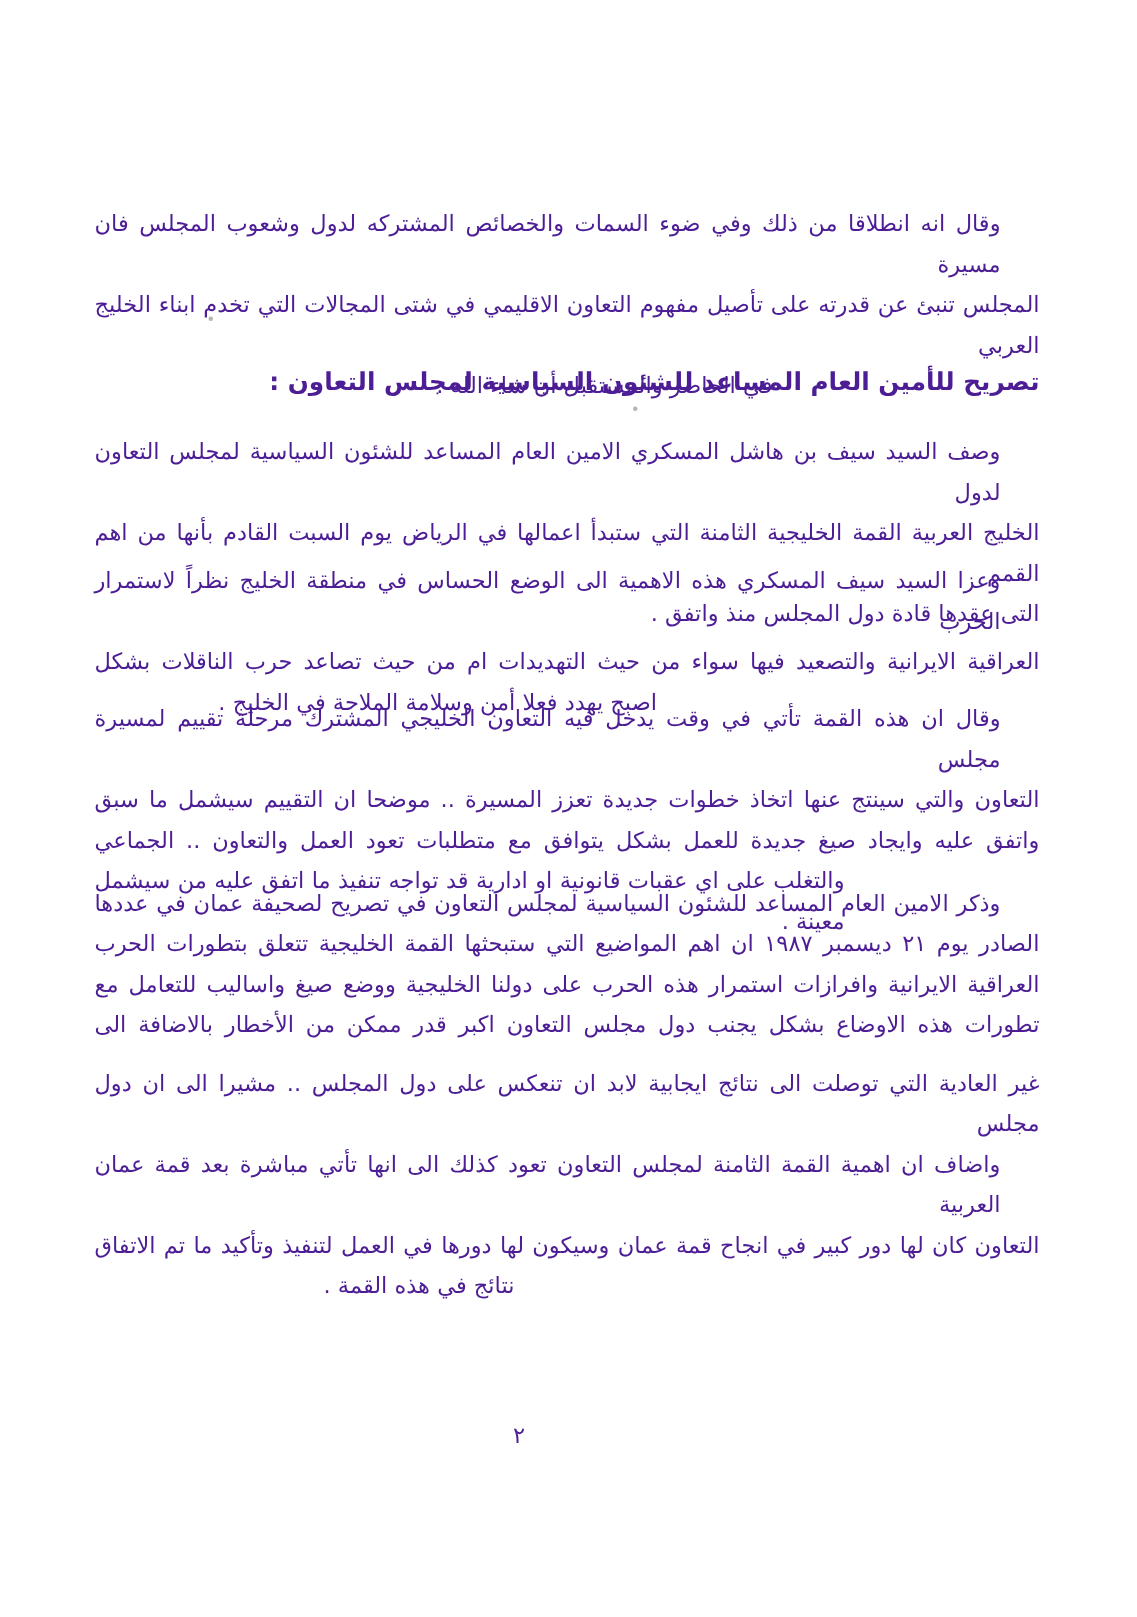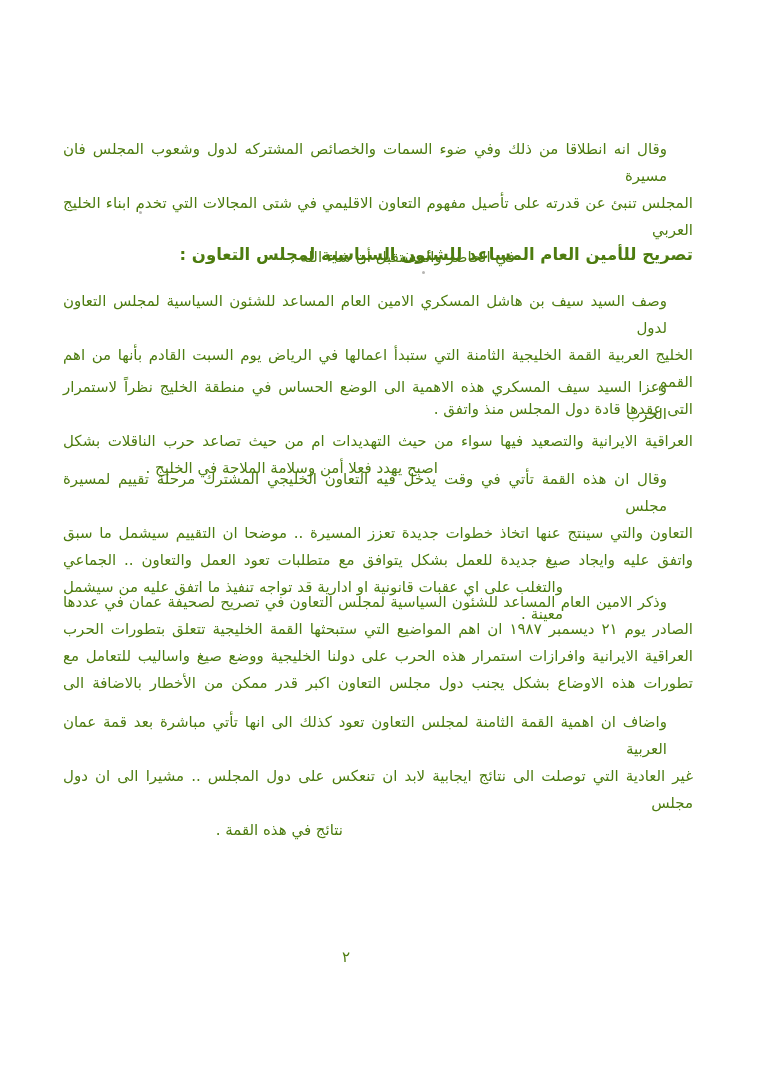--- a/index.html
+++ b/index.html
@@ -3,21 +3,21 @@
 <meta charset="utf-8">
 <style>
   html,body { margin:0; padding:0; background:#e8e8e8; }
   .page {
     position:relative;
     width:758px; height:1078px;
     margin:0 auto;
     background:#ffffff;
     overflow:hidden;
     font-family:"DejaVu Sans", sans-serif;
-    color:#4d7c0f;
+    color:#4c1d95;
   }
   .textblock {
     position:absolute;
     left:63px; top:0;
     width:630px; height:100%;
     direction:rtl;
     font-size:15px;
     line-height:27px;
   }
   .para {
@@ -102,22 +102,23 @@
     </p>
 
     <p class="para" style="top:589px">
       <span class="line first">وذكر الامين العام المساعد للشئون السياسية لمجلس التعاون في تصريح لصحيفة عمان في عددها</span>
       <span class="line">الصادر يوم ٢١ ديسمبر ١٩٨٧ ان اهم المواضيع التي ستبحثها القمة الخليجية تتعلق بتطورات الحرب</span>
       <span class="line">العراقية الايرانية وافرازات استمرار هذه الحرب على دولنا الخليجية ووضع صيغ واساليب للتعامل مع</span>
       <span class="line">تطورات هذه الاوضاع بشكل يجنب دول مجلس التعاون اكبر قدر ممكن من الأخطار بالاضافة الى</span>
     </p>
 
     <p class="para" style="top:709px">
+      <span class="line">غير العادية التي توصلت الى نتائج ايجابية لابد ان تنعكس على دول المجلس .. مشيرا الى ان دول مجلس</span>
       <span class="line first">واضاف ان اهمية القمة الثامنة لمجلس التعاون تعود كذلك الى انها تأتي مباشرة بعد قمة عمان العربية</span>
-      <span class="line">غير العادية التي توصلت الى نتائج ايجابية لابد ان تنعكس على دول المجلس .. مشيرا الى ان دول مجلس</span>
+      <span class="line">التعاون كان لها دور كبير في انجاح قمة عمان وسيكون لها دورها في العمل لتنفيذ وتأكيد ما تم الاتفاق</span>
       <span class="line last" style="margin-right:350px">نتائج في هذه القمة .</span>
     </p>
 
   </main>
 
   <div class="page-number">٢</div>
 
 </div>
 
 </body></html>

